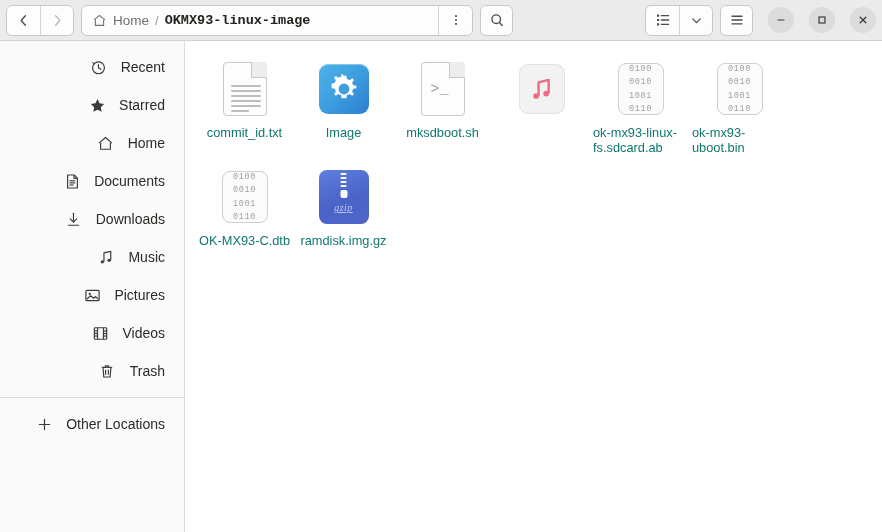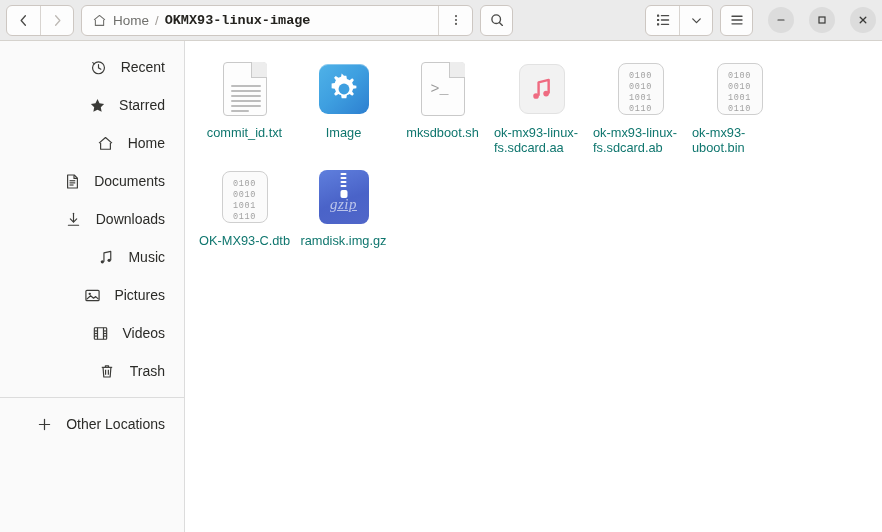--- a/index.html
+++ b/index.html
@@ -242,21 +242,21 @@
     width: 7px; height: 8px;
     background: #ffffff;
     border-radius: 2px;
     margin-top: 1px;
   }
   .gzip-text {
     position: absolute; left: 0; right: 0; bottom: 11px;
     text-align: center;
     font-family: "Liberation Serif", serif;
     font-style: italic;
-    font-size: 15px;
+    font-size: 10px;
     color: rgba(255,255,255,.62);
     letter-spacing: .5px;
     text-decoration: underline;
   }
 
   
   .ic-audio {
     width: 46px; height: 50px;
     border-radius: 9px;
     background: #f2f2f2;
@@ -264,21 +264,21 @@
     display: flex; align-items: center; justify-content: center;
   }
 
   
   .ic-bin {
     width: 46px; height: 52px;
     border-radius: 8px;
     background: #fbfbfb;
     border: 1px solid #cfcfcf;
     display: flex; flex-direction: column;
-    align-items: center; justify-content: flex-end;
+    align-items: center; justify-content: space-between;
     gap: 1px;
     font-family: "Liberation Mono", monospace;
     font-size: 8.5px;
     color: #a2a2a2;
     letter-spacing: .6px;
   }
 </style>
 </head>
 <body>
 
@@ -541,21 +541,20 @@
         <div class="file">
           <div class="file-icon-wrap">
             <div class="ic-audio">
               <svg width="26" height="26" viewBox="0 0 16 16" fill="none" stroke="#ef6b81" stroke-width="1.5" stroke-linejoin="round">
                 <path d="M5.9 12.2 V3.9 L12.1 2.4 V10.7"></path>
                 <circle cx="4.35" cy="12.3" r="1.75" fill="#ef6b81" stroke="none"></circle>
                 <circle cx="10.55" cy="10.8" r="1.75" fill="#ef6b81" stroke="none"></circle>
               </svg>
             </div>
           </div>
-          <div class="file-label">ok-mx93-linux-fs.sdcard.aa</div>
         </div>
 
         <div class="file">
           <div class="file-icon-wrap">
             <div class="ic-bin">
               <span>0100</span>
               <span>0010</span>
               <span>1001</span>
               <span>0110</span>
             </div>

